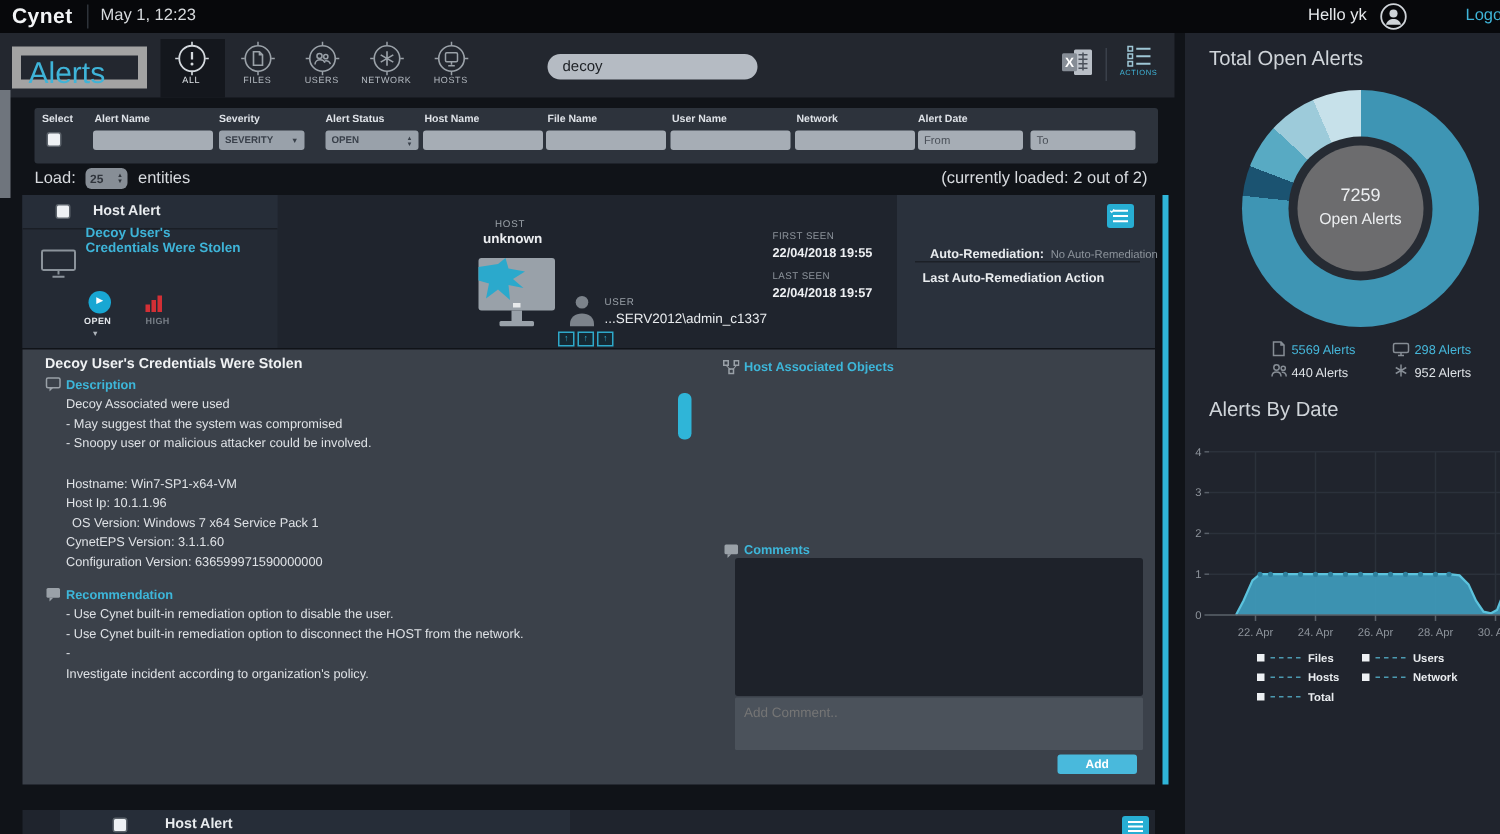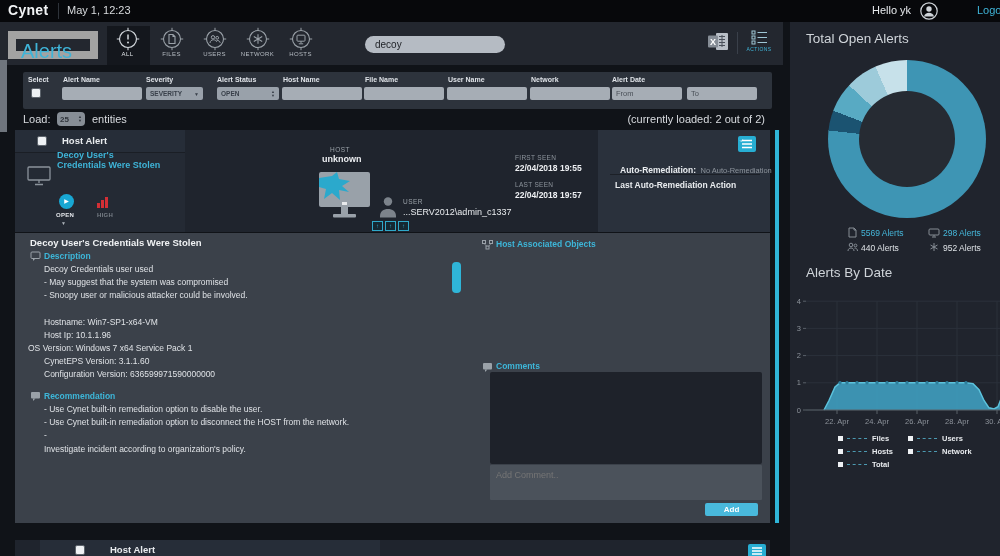--- a/index.html
+++ b/index.html
@@ -43,21 +43,21 @@
         <circle cx="9" cy="7" r="2.7" fill="#cfd4d9"></circle>
         <path d="M4 14.5c.6-2.6 2.6-3.8 5-3.8s4.4 1.2 5 3.8" fill="#cfd4d9"></path>
       </svg>
     </span>
     <div class="abs cyan" style="left:977px;top:4px;font-size:11px;cursor:pointer;">Logout</div>
   </div>
 
   <div class="abs" style="left:0;top:22px;width:783px;height:43px;background:#23272f;"></div>
   <div class="abs" style="left:107px;top:26px;width:43px;height:39px;background:#14171d;"></div>
 
-  <div class="abs" style="left:8px;top:31px;width:90px;height:28px;border:8px solid #a3a3a3;box-sizing:border-box;">
+  <div class="abs" style="left:8px;top:31px;width:90px;height:28px;border:6px solid #a3a3a3;box-sizing:border-box;">
     <div style="font-size:20px;color:#3fb4d8;padding:1px 0 0 5px;">Alerts</div>
   </div>
 
   <div class="tab" style="left:106px;">
     <span>
       <svg width="24" height="24" viewBox="0 0 24 24" style="margin:0 auto;">
         <circle cx="12" cy="12" r="8.5" fill="none" stroke="#d3d8dd" stroke-width="1.2"></circle>
         <path d="M12 .8V3.2 M12 20.8V23.2 M.8 12H3.2 M20.8 12H23.2" stroke="#d3d8dd" stroke-width="1.1"></path>
         <path d="M12 7.6v5" stroke="#d3d8dd" stroke-width="1.5"></path>
           <circle cx="12" cy="15.6" r="1" fill="#d3d8dd"></circle>
@@ -258,27 +258,27 @@
   <div class="abs" style="left:30px;top:237px;font-size:9.5px;font-weight:bold;color:#f0f2f4;">Decoy User's Credentials Were Stolen</div>
 
   <span class="abs" style="left:30px;top:251px;">
     <svg width="11" height="11" viewBox="0 0 11 11">
         <rect x="1" y="1" width="9" height="6.5" rx="1" fill="none" stroke="#9aa1a8"></rect>
         <path d="M3 7.5v2.5l2.5-2.5" fill="#9aa1a8"></path>
       </svg>
   </span>
   <div class="abs shead" style="left:44px;top:251px;">Description</div>
 
-  <div class="abs dline" style="left:44px;top:264px;">Decoy Credentials user used</div>
+  <div class="abs dline" style="left:44px;top:264px;">Decoy Associated were used</div>
   <div class="abs dline" style="left:44px;top:277px;">- May suggest that the system was compromised</div>
   <div class="abs dline" style="left:44px;top:290px;">- Snoopy user or malicious attacker could be involved.</div>
 
   <div class="abs dline" style="left:44px;top:317px;">Hostname: Win7-SP1-x64-VM</div>
   <div class="abs dline" style="left:44px;top:330px;">Host Ip: 10.1.1.96</div>
-  <div class="abs dline" style="left:28px;top:343px;text-align:right;">OS Version: Windows 7 x64 Service Pack 1</div>
+  <div class="abs dline" style="left:48px;top:343px;text-align:right;">OS Version: Windows 7 x64 Service Pack 1</div>
   <div class="abs dline" style="left:44px;top:356px;">CynetEPS Version: 3.1.1.60</div>
   <div class="abs dline" style="left:44px;top:369px;">Configuration Version: 636599971590000000</div>
   <div class="abs" style="left:44px;top:382px;width:330px;height:6px;overflow:hidden;">
     
   </div>
 
   <span class="abs" style="left:30px;top:391px;">
     <svg width="11" height="11" viewBox="0 0 11 11">
         <rect x="1" y="1" width="9" height="6.5" rx="1" fill="#9aa1a8"></rect>
         <path d="M3 7.5v2.5l2.5-2.5" fill="#9aa1a8"></path>
@@ -325,20 +325,24 @@
         </svg>
     </div>
   </div>
 
   <div class="abs" style="left:790px;top:22px;width:210px;height:534px;background:#20242d;"></div>
 
   <div class="abs" style="left:806px;top:31px;font-size:13.5px;color:#cfd4d9;">Total Open Alerts</div>
 
   <div class="abs" style="left: 828px; top: 60px; width: 158px; height: 158px; border-radius: 50%; background: conic-gradient(rgb(62, 149, 180) 0deg, rgb(62, 149, 180) 276.2deg, rgb(27, 83, 113) 276.2deg, rgb(27, 83, 113) 291deg, rgb(88, 170, 195) 291deg, rgb(88, 170, 195) 312.8deg, rgb(157, 203, 218) 312.8deg, rgb(157, 203, 218) 336.4deg, rgb(199, 225, 234) 336.4deg, rgb(199, 225, 234) 360deg);"></div>
   <div class="abs" style="left:859px;top:91px;width:96px;height:96px;border-radius:50%;background:#262b33;"></div>
+  <div class="abs" style="left:865px;top:97px;width:84px;height:84px;border-radius:50%;background:#6c6c6e;text-align:center;">
+    <div style="font-size:12px;color:#eceef0;margin-top:26px;">7259</div>
+    <div style="font-size:10.5px;color:#eceef0;margin-top:3px;">Open Alerts</div>
+  </div>
 
   <span class="abs" style="left:848px;top:227px;">
     <svg width="9" height="11" viewBox="0 0 9 11">
         <path d="M1 1h5l2 2v7H1z M6 1v2h2" fill="none" stroke="#868d95"></path>
       </svg>
   </span>
   <div class="abs statlbl" style="left:861px;top:228px;color:#45b6d9;">5569 Alerts</div>
   <span class="abs" style="left:928px;top:228px;">
     <svg width="12" height="10" viewBox="0 0 12 10">
         <rect x="1" y="1" width="10" height="6" rx="1" fill="none" stroke="#868d95"></rect>

